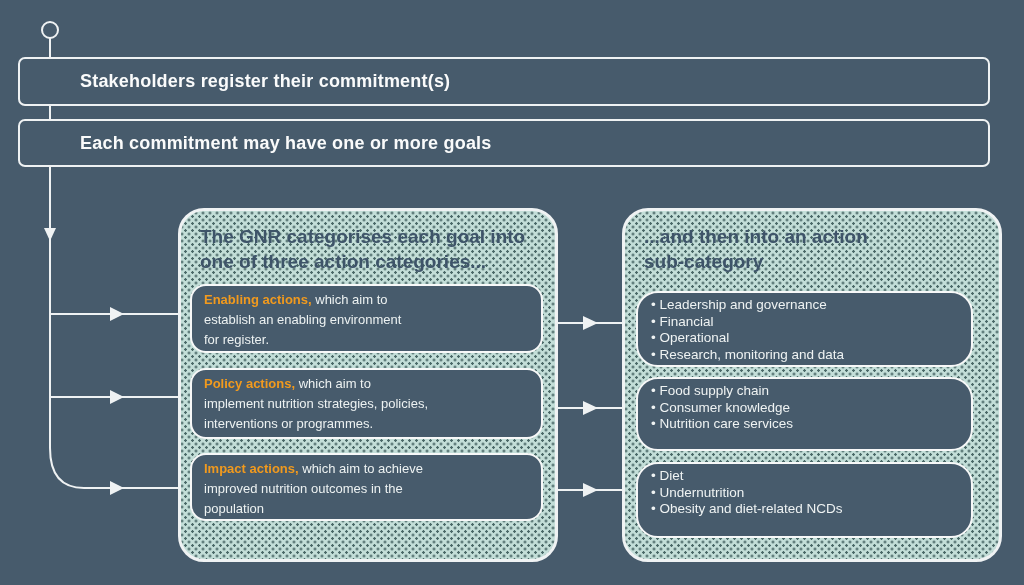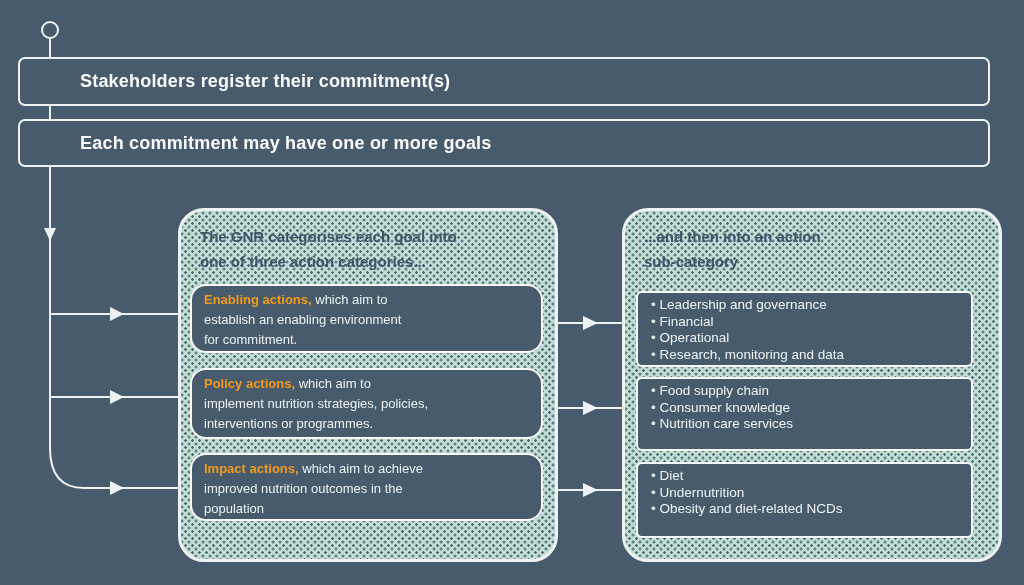--- a/index.html
+++ b/index.html
@@ -10,28 +10,28 @@
     border:2px solid #EFF2F3;border-radius:7px;display:flex;align-items:center;
     padding-left:60px;box-sizing:border-box;}
   .step-label{color:#FAFBFB;font-weight:bold;font-size:18px;letter-spacing:.2px;}
   .panel{position:absolute;top:208px;width:380px;height:354px;box-sizing:border-box;
     border:3px solid #EFF2F3;border-radius:26px;background-color:#C3DED8;
     background-image:radial-gradient(circle,#4A6867 1px,rgba(74,104,103,0) 1.5px),
                      radial-gradient(circle,#4A6867 1px,rgba(74,104,103,0) 1.5px);
     background-size:7px 7px;background-position:1px 2px,4.5px 5.5px;}
   .panel-mid{left:178px;}
   .panel-right{left:622px;}
-  .panel-title{position:absolute;left:19px;top:13px;font-weight:bold;font-size:15px;
+  .panel-title{position:absolute;left:19px;top:13px;font-weight:bold;font-size:19px;
     line-height:25px;color:#3E5469;}
   .mbox{position:absolute;left:9px;width:353px;background:#475B6C;
     border:2px solid #F7F8F8;border-radius:16px;box-sizing:border-box;
     padding:4px 8px 0 12px;color:#EDF2F2;font-size:13px;line-height:20px;}
   .lead{color:#F19A1E;font-weight:bold;}
   .rbox{position:absolute;left:11px;width:337px;background:#475B6C;
-    border:2px solid #F7F8F8;border-radius:6px;box-sizing:border-box;
+    border:2px solid #F7F8F8;border-radius:22px;box-sizing:border-box;
     padding:4px 8px 0 13px;color:#EFF3F3;font-size:13.5px;line-height:16.5px;}
   .bullet::before{content:"• ";}
 </style>
 </head>
 <body>
 
 <div class="canvas">
 
   <svg class="connectors" width="1024" height="585" viewBox="0 0 1024 585">
     <circle cx="50" cy="30" r="8" fill="none" stroke="#EFF2F3" stroke-width="2"></circle>
@@ -60,21 +60,21 @@
 
   <div class="panel panel-mid">
     <div class="panel-title">
       <div>The GNR categorises each goal into</div>
       <div>one of three action categories...</div>
     </div>
 
     <div class="mbox" style="top:73px;height:69px">
       <div><span class="lead">Enabling actions,</span><span> which aim to</span></div>
       <div>establish an enabling environment</div>
-      <div>for commitment.</div>
+      <div>for register.</div>
     </div>
 
     <div class="mbox" style="top:157px;height:71px">
       <div><span class="lead">Policy actions,</span><span> which aim to</span></div>
       <div>implement nutrition strategies, policies,</div>
       <div>interventions or programmes.</div>
     </div>
 
     <div class="mbox" style="top:242px;height:68px">
       <div><span class="lead">Impact actions,</span><span> which aim to achieve</span></div>

